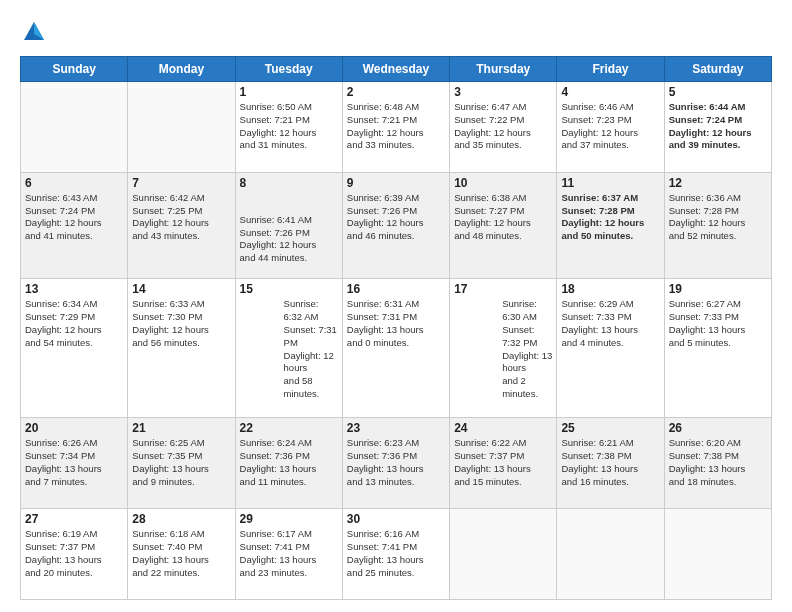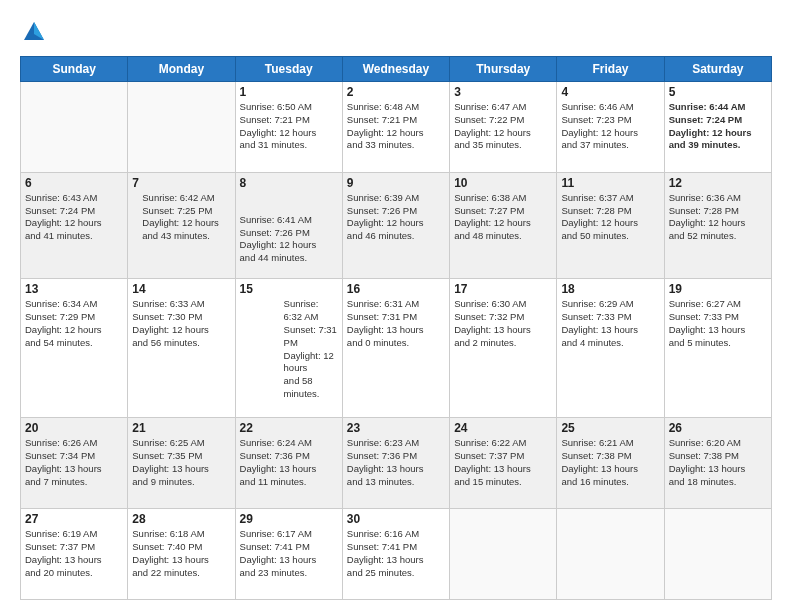--- a/index.html
+++ b/index.html
@@ -186,21 +186,21 @@
         <tr class="row-shaded">
           <td>
             <span class="day-num">6</span>
             <div class="day-info" style="white-space: pre-line;">Sunrise: 6:43 AM
 Sunset: 7:24 PM
 Daylight: 12 hours
 and 41 minutes.</div>
           </td>
           <td>
             <span class="day-num">7</span>
-            <div class="day-info" style="white-space: pre-line; margin-left: 10px;">Sunrise: 6:42 AM
+            <div class="day-info" style="white-space: pre-line;">Sunrise: 6:42 AM
 Sunset: 7:25 PM
 Daylight: 12 hours
 and 43 minutes.</div>
           </td>
           <td>
             <span class="day-num">8</span>
             <div class="day-info" style="white-space: pre-line; margin-top: 24px;">Sunrise: 6:41 AM
 Sunset: 7:26 PM
 Daylight: 12 hours
 and 44 minutes.</div>
@@ -214,21 +214,21 @@
           </td>
           <td>
             <span class="day-num">10</span>
             <div class="day-info" style="white-space: pre-line;">Sunrise: 6:38 AM
 Sunset: 7:27 PM
 Daylight: 12 hours
 and 48 minutes.</div>
           </td>
           <td>
             <span class="day-num">11</span>
-            <div class="day-info" style="white-space: pre-line;">Sunrise: 6:37 AM
+            <div class="day-info" style="white-space: pre-line; font-weight: bold;">Sunrise: 6:37 AM
 Sunset: 7:28 PM
 Daylight: 12 hours
 and 50 minutes.</div>
           </td>
           <td>
             <span class="day-num">12</span>
             <div class="day-info" style="white-space: pre-line;">Sunrise: 6:36 AM
 Sunset: 7:28 PM
 Daylight: 12 hours
 and 52 minutes.</div>
@@ -258,21 +258,21 @@
           </td>
           <td>
             <span class="day-num">16</span>
             <div class="day-info" style="white-space: pre-line;">Sunrise: 6:31 AM
 Sunset: 7:31 PM
 Daylight: 13 hours
 and 0 minutes.</div>
           </td>
           <td>
             <span class="day-num">17</span>
-            <div class="day-info" style="white-space: pre-line;">Sunrise: 6:30 AM
+            <div class="day-info" style="white-space: pre-line; margin-left: 48px;">Sunrise: 6:30 AM
 Sunset: 7:32 PM
 Daylight: 13 hours
 and 2 minutes.</div>
           </td>
           <td>
             <span class="day-num">18</span>
             <div class="day-info" style="white-space: pre-line;">Sunrise: 6:29 AM
 Sunset: 7:33 PM
 Daylight: 13 hours
 and 4 minutes.</div>

